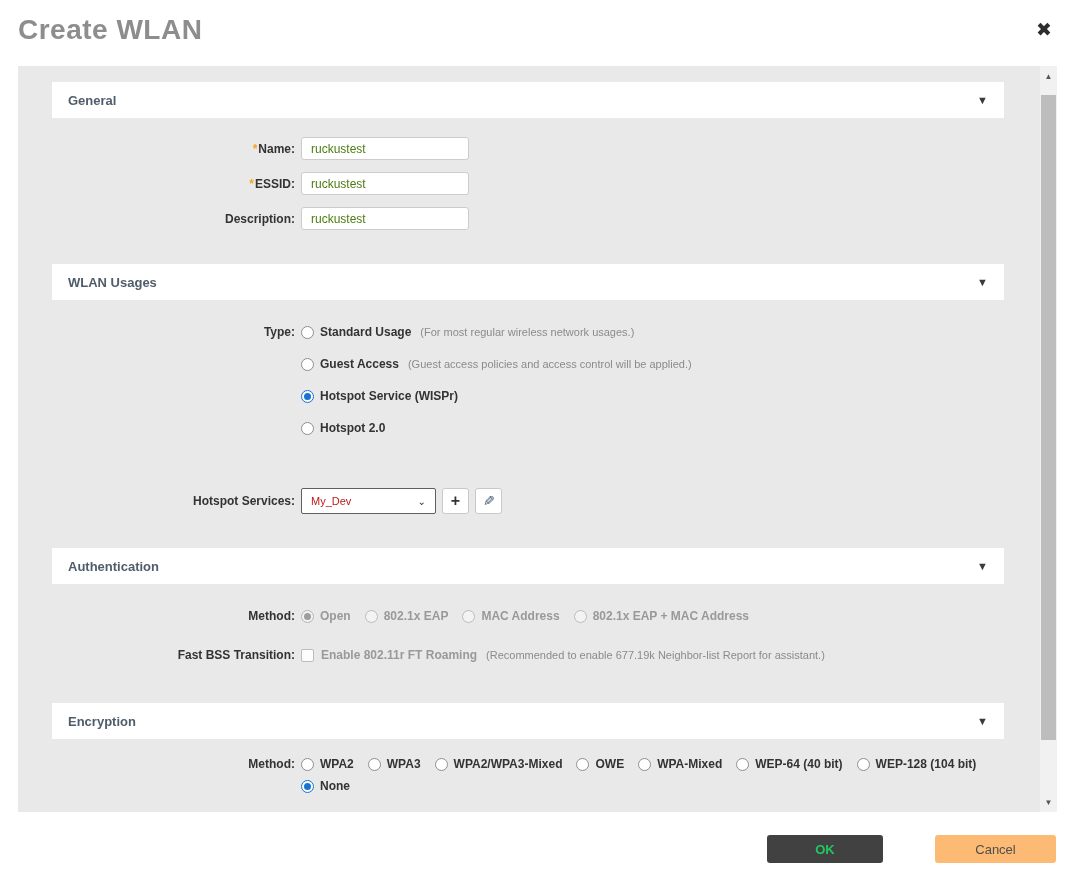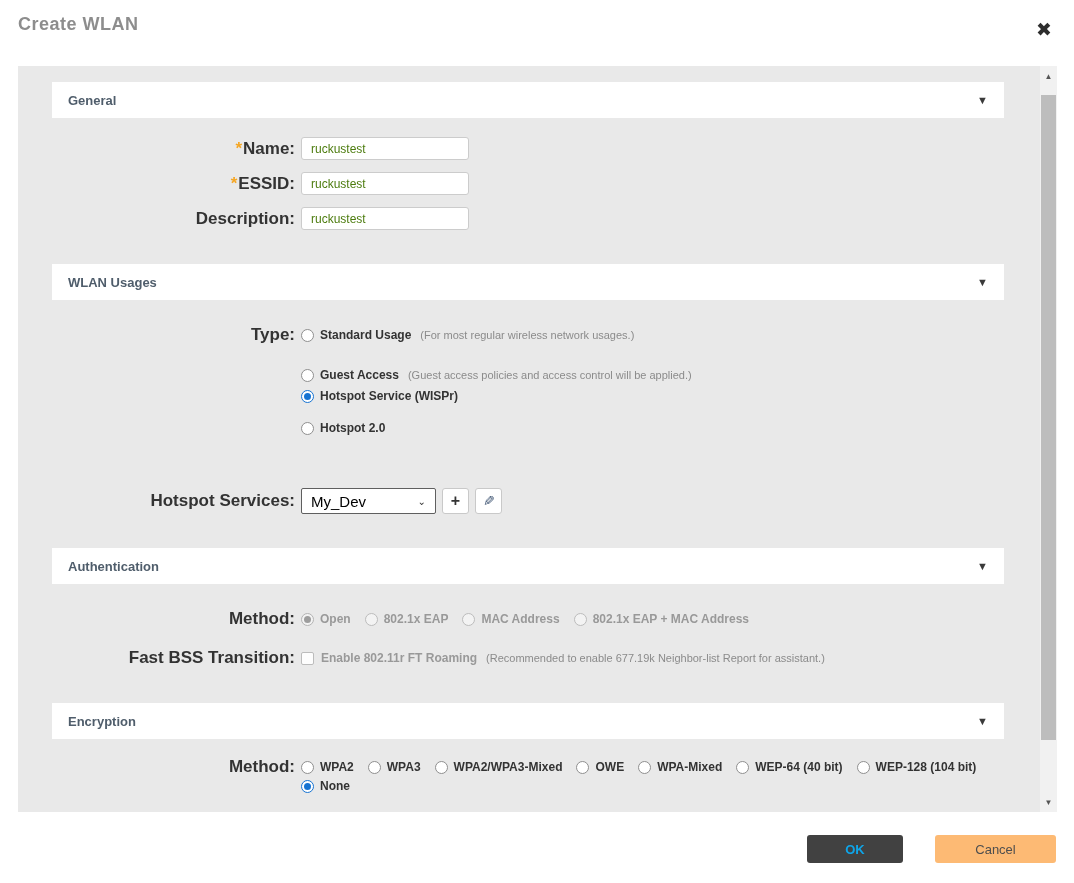--- a/index.html
+++ b/index.html
@@ -6,21 +6,21 @@
   html,body { margin:0; padding:0; }
   body {
     width:1074px; height:883px; position:relative; overflow:hidden;
     background:#ffffff;
     font-family:"Liberation Sans","DejaVu Sans",sans-serif;
   }
 
   
   .dlg-title {
     position:absolute; left:18px; top:14px;
-    font-size:18px; font-weight:bold; color:#8d8d8d; letter-spacing:0.5px;
+    font-size:28px; font-weight:bold; color:#8d8d8d; letter-spacing:0.5px;
   }
   .dlg-close {
     position:absolute; right:22px; top:20px;
     font-size:19px; font-weight:bold; color:#2d2d2d; cursor:pointer; line-height:1;
   }
 
   
   .panel {
     position:absolute; left:18px; top:66px; width:1039px; height:746px;
     background:#e9e9e9;
@@ -46,21 +46,21 @@
     display:flex; align-items:center; justify-content:space-between;
     padding:0 16px; cursor:pointer;
   }
   .sec-title { font-size:13px; font-weight:bold; color:#4f5d6b; }
   .sec-chevron { font-size:11px; color:#3a3a3a; line-height:1; }
 
   
   .row { position:absolute; left:34px; display:flex; align-items:center; }
   .row-label {
     width:243px; flex:none; text-align:right; margin-right:6px;
-    font-size:17px; font-weight:bold; color:#333333;
+    font-size:12px; font-weight:bold; color:#333333;
   }
   .row-label .req { color:#f5a623; margin-right:1px; }
 
   
   .txt-input {
     width:168px; height:23px; border:1px solid #cccccc; border-radius:3px;
     background:#ffffff; padding:0 9px; font-size:12px; color:#4d7c0f;
     font-family:"Liberation Sans","DejaVu Sans",sans-serif; outline:none;
   }
 
@@ -89,37 +89,37 @@
     width:13px; height:13px; flex:none; border:1px solid #bcbcbc; border-radius:2px;
     background:#fdfdfd; margin-right:7px;
   }
 
   
   .sel-box {
     width:135px; height:26px; border:1px solid #5f5f5f; border-radius:2px;
     background:#ffffff; display:flex; align-items:center; justify-content:space-between;
     padding:0 9px; cursor:pointer;
   }
-  .sel-value { font-size:15px; color:#000000; }
+  .sel-value { font-size:11px; color:#b91c1c; }
   .sel-chevron { font-size:10px; color:#333333; }
   .mini-btn {
     width:27px; height:26px; margin-left:6px;
     border:1px solid #c9c9c9; border-radius:3px; background:#ffffff;
     display:flex; align-items:center; justify-content:center; cursor:pointer;
   }
   .plus-glyph { font-size:16px; font-weight:bold; color:#333333; line-height:1; margin-top:-1px; }
   .pencil-glyph { font-size:14px; color:#3f5573; line-height:1; transform:scaleX(-1) rotate(0deg); }
 
   
   .btn {
     position:absolute; top:835px; height:28px; border:none; border-radius:3px;
     font-family:"Liberation Sans","DejaVu Sans",sans-serif;
     font-size:13px; cursor:pointer; display:flex; align-items:center; justify-content:center;
   }
-  .btn-ok { left:807px; width:96px; background:#414141; color:#0ea5e9; font-weight:bold; }
+  .btn-ok { left:767px; width:116px; background:#414141; color:#22c55e; font-weight:bold; }
   .btn-cancel { left:935px; width:121px; background:#fdba74; color:#4e4e4e; }
 </style>
 </head>
 <body>
 
 <div class="dlg-title">Create WLAN</div>
 <div class="dlg-close">✖</div>
 
 <div class="panel">
 
@@ -147,21 +147,21 @@
   </div>
 
   <div class="row" style="top:259px;">
     <span class="row-label">Type:</span>
     <span class="opt">
       <span class="radio"></span>
       <span class="opt-label">Standard Usage</span>
       <span class="opt-hint">(For most regular wireless network usages.)</span>
     </span>
   </div>
-  <div class="row" style="top:302px;">
+  <div class="row" style="top:291px;">
     <span class="row-label"></span>
     <span class="opt">
       <span class="radio"></span>
       <span class="opt-label">Guest Access</span>
       <span class="opt-hint">(Guest access policies and access control will be applied.)</span>
     </span>
   </div>
   <div class="row" style="top:323px;">
     <span class="row-label"></span>
     <span class="opt">

